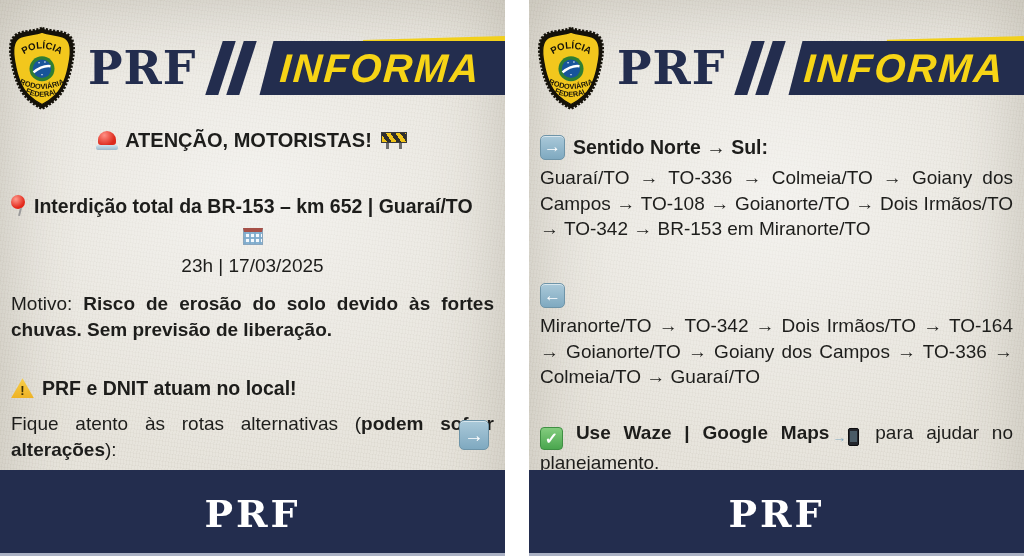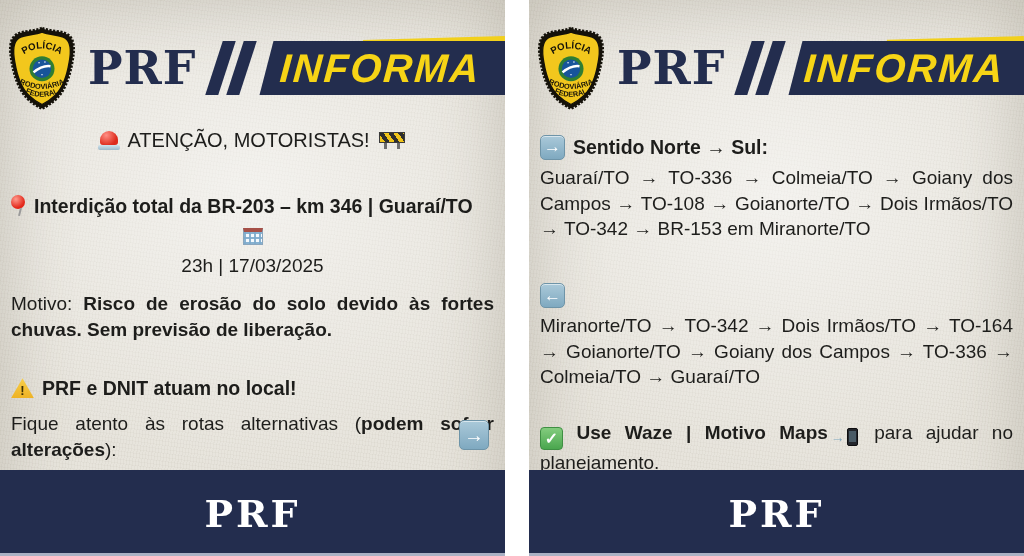--- a/index.html
+++ b/index.html
@@ -42,21 +42,21 @@
   .banner span {
     font-style: italic; font-weight: 700; font-size: 40px; color: #f6d416;
     letter-spacing: 2px; transform: skewX(-4deg); padding-right: 4px; line-height: 1;
   }
 
   
   .bd { padding: 0 11px; font-size: 19px; line-height: 1.34; }
   .b { font-weight: 700; }
   .just { text-align: justify; }
   .line { display: flex; align-items: center; gap: 8px; }
-  .heading-row { margin-top: 15px; display: flex; justify-content: center; align-items: center; gap: 9px; font-size: 20px; font-weight: 400; text-align: right; }
+  .heading-row { margin-top: 15px; display: flex; justify-content: center; align-items: center; gap: 9px; font-size: 20px; font-weight: 700; text-align: right; }
   .mt-interd { margin-top: 39px; font-size: 19.5px; }
   .mt-date   { margin-top: 9px; flex-direction: column; }
   .mt-motivo { margin-top: 13px; }
   .mt-alert  { margin-top: 33px; font-size: 19.5px; }
   .mt-fique  { margin-top: 10px; }
   .mt-nroute { margin-top: 5px; }
   .mt-nhead  { margin-top: 22px; font-size: 19.5px; }
   .mt-shead  { margin-top: 42px; font-size: 19.5px; }
   .mt-maps   { margin-top: 30px; }
 
@@ -152,21 +152,21 @@
 
   <div class="bd">
     <div class="heading-row">
       <span class="siren"></span>
       <span>ATENÇÃO, MOTORISTAS!</span>
       <span class="barrier"></span>
     </div>
 
     <div class="line b mt-interd">
       <span class="pin"></span>
-      <span>Interdição total da BR-203 – km 346 | Guaraí/TO</span>
+      <span>Interdição total da BR-153 – km 652 | Guaraí/TO</span>
     </div>
 
     <div class="line mt-date">
       <span class="cal"></span>
       <span>23h | 17/03/2025</span>
     </div>
 
     <p class="just mt-motivo"><span>Motivo: </span><span class="b">Risco de erosão do solo devido às fortes chuvas. Sem previsão de liberação.</span></p>
 
     <div class="line b mt-alert">
@@ -220,21 +220,21 @@
       <span class="sq small">→</span>
       <span>Sentido Norte → Sul:</span>
     </div>
     <p class="just mt-nroute">Guaraí/TO → TO-336 → Colmeia/TO → Goiany dos Campos → TO-108 → Goianorte/TO → Dois Irmãos/TO → TO-342 → BR-153 em Miranorte/TO</p>
 
     <div class="line b mt-shead">
       <span class="sq small">←</span>
     </div>
     <p class="just mt-nroute">Miranorte/TO → TO-342 → Dois Irmãos/TO → TO-164 → Goianorte/TO → Goiany dos Campos → TO-336 → Colmeia/TO → Guaraí/TO</p>
 
-    <p class="just mt-maps"><span class="check">✓</span> <span class="b">Use Waze | Motivo Maps</span><span class="phone">
+    <p class="just mt-maps"><span class="check">✓</span> <span class="b">Use Waze | Google Maps</span><span class="phone">
           <span class="parrow">→</span>
           <span class="pbody"></span>
         </span><span> para ajudar no planejamento.</span></p>
   </div>
 
   <footer class="ftr">
     <span>PRF</span>
   </footer>
 </section>
 

